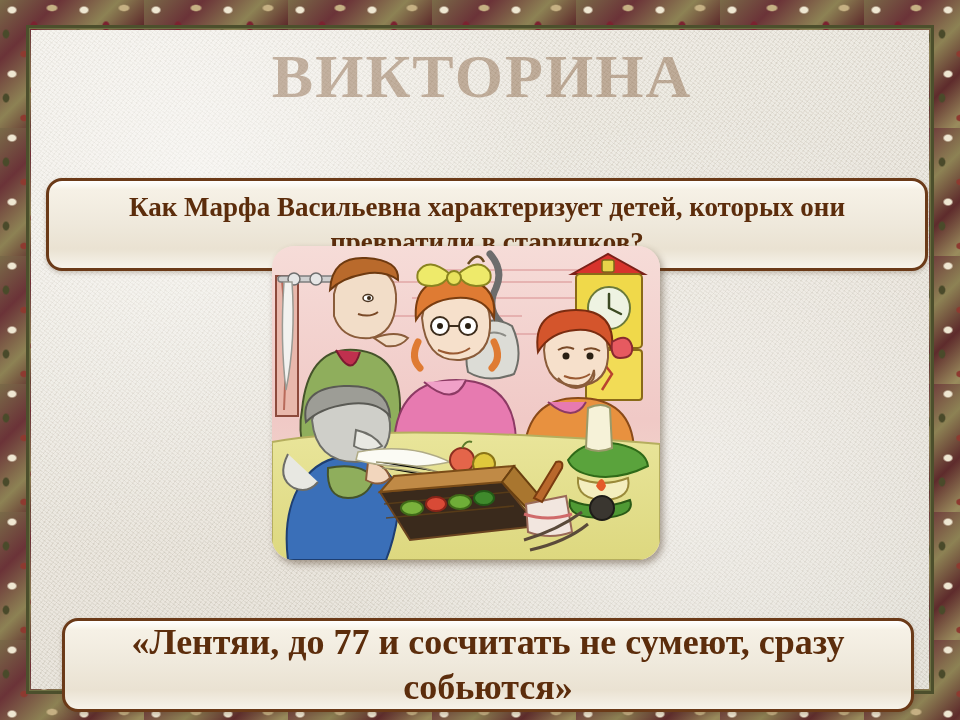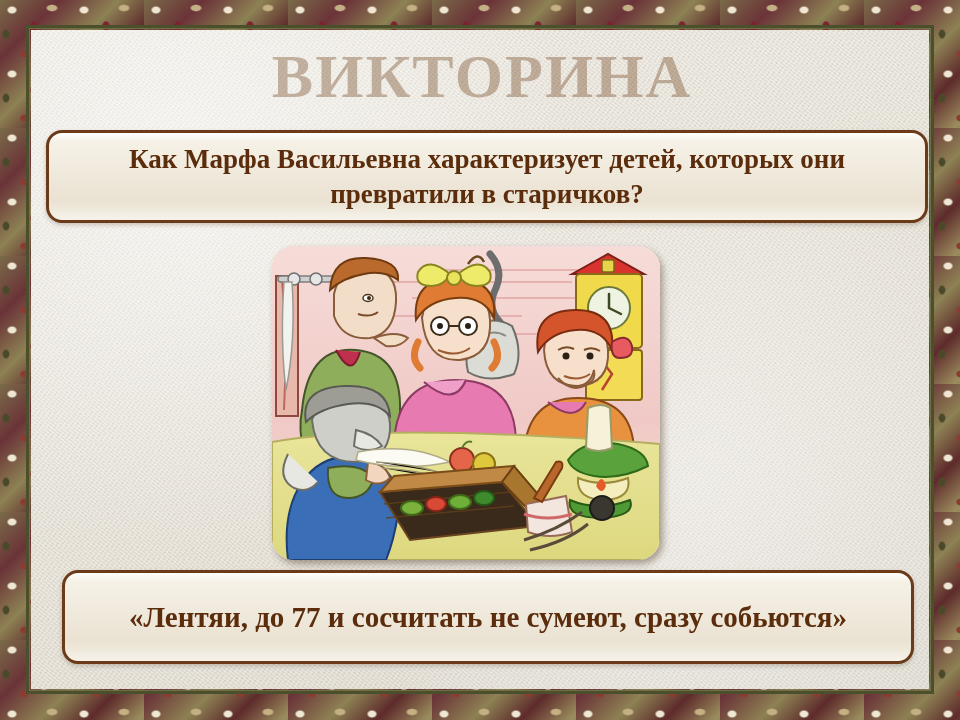--- a/index.html
+++ b/index.html
@@ -103,20 +103,21 @@
     background-image:
       linear-gradient(180deg, #ffffff 0%, #f6f1e6 10%, #efe9dc 48%, #eae2d2 78%, #f7f3ea 100%),
       repeating-linear-gradient(44deg, rgba(170,158,136,0.08) 0px, rgba(170,158,136,0.08) 1px, rgba(255,255,255,0.10) 1px, rgba(255,255,255,0.10) 3px);
     box-shadow: 0 2px 4px rgba(90,70,45,0.28), inset 0 1px 0 rgba(255,255,255,0.9);
     display: flex;
     align-items: center;
     justify-content: flex-end;
     text-align: center;
     color: #5c2d0c;
     font-weight: bold;
+    margin-top: 48px;
   }
   .panel-text {
     display: block;
     width: 100%;
     padding: 0 18px;
     box-sizing: border-box;
   }
 
   #question-panel {
     left: 46px;
@@ -124,21 +125,21 @@
     width: 882px;
     height: 93px;
     font-size: 27px;
     line-height: 1.26;
   }
   #answer-panel {
     left: 62px;
     top: 570px;
     width: 852px;
     height: 94px;
-    font-size: 29px;
+    font-size: 36px;
     line-height: 1.26;
   }
 
   
   #illustration {
     position: absolute;
     left: 272px;
     top: 246px;
     width: 388px;
     height: 314px;

